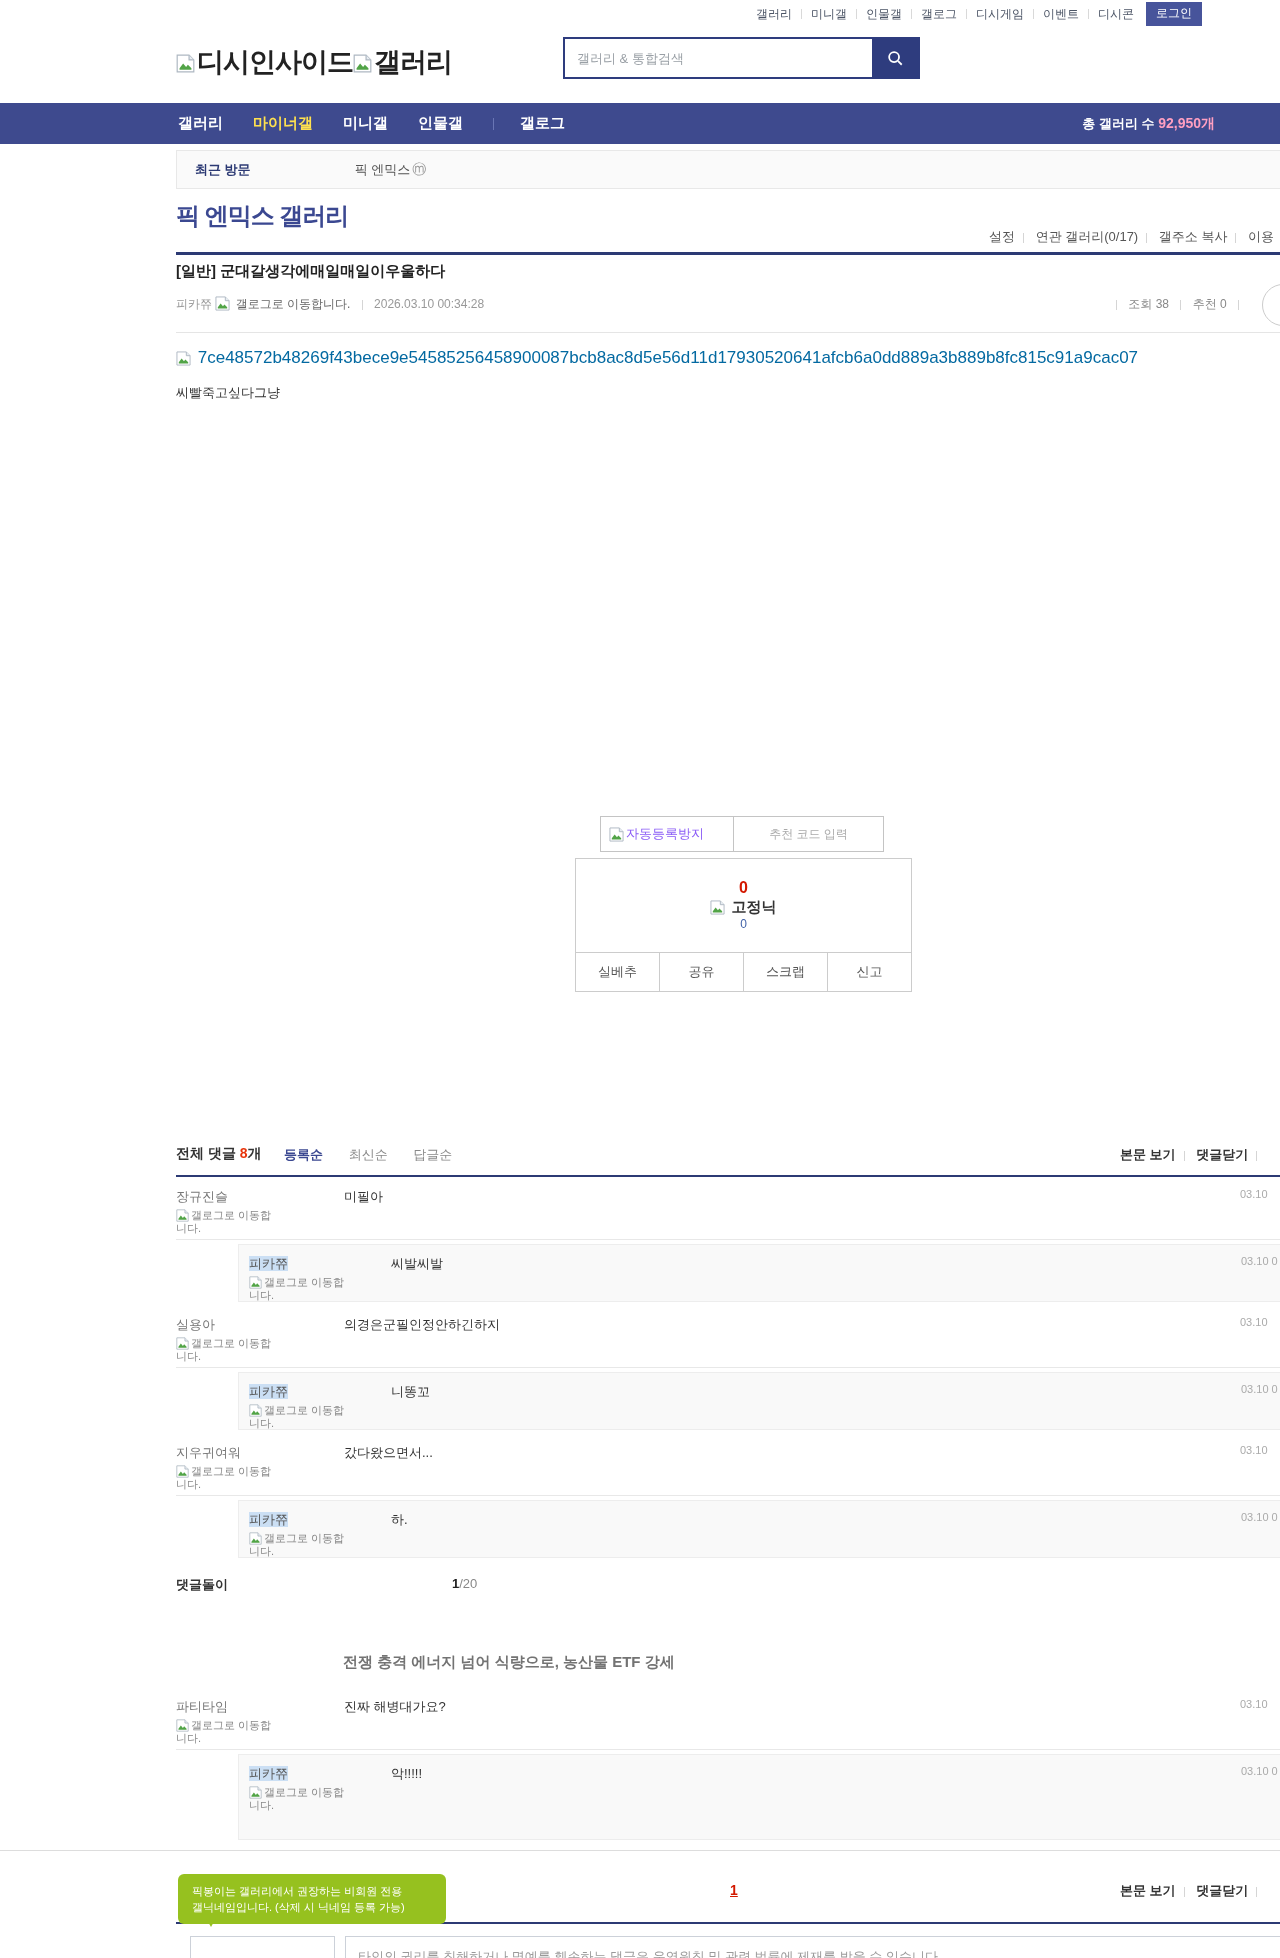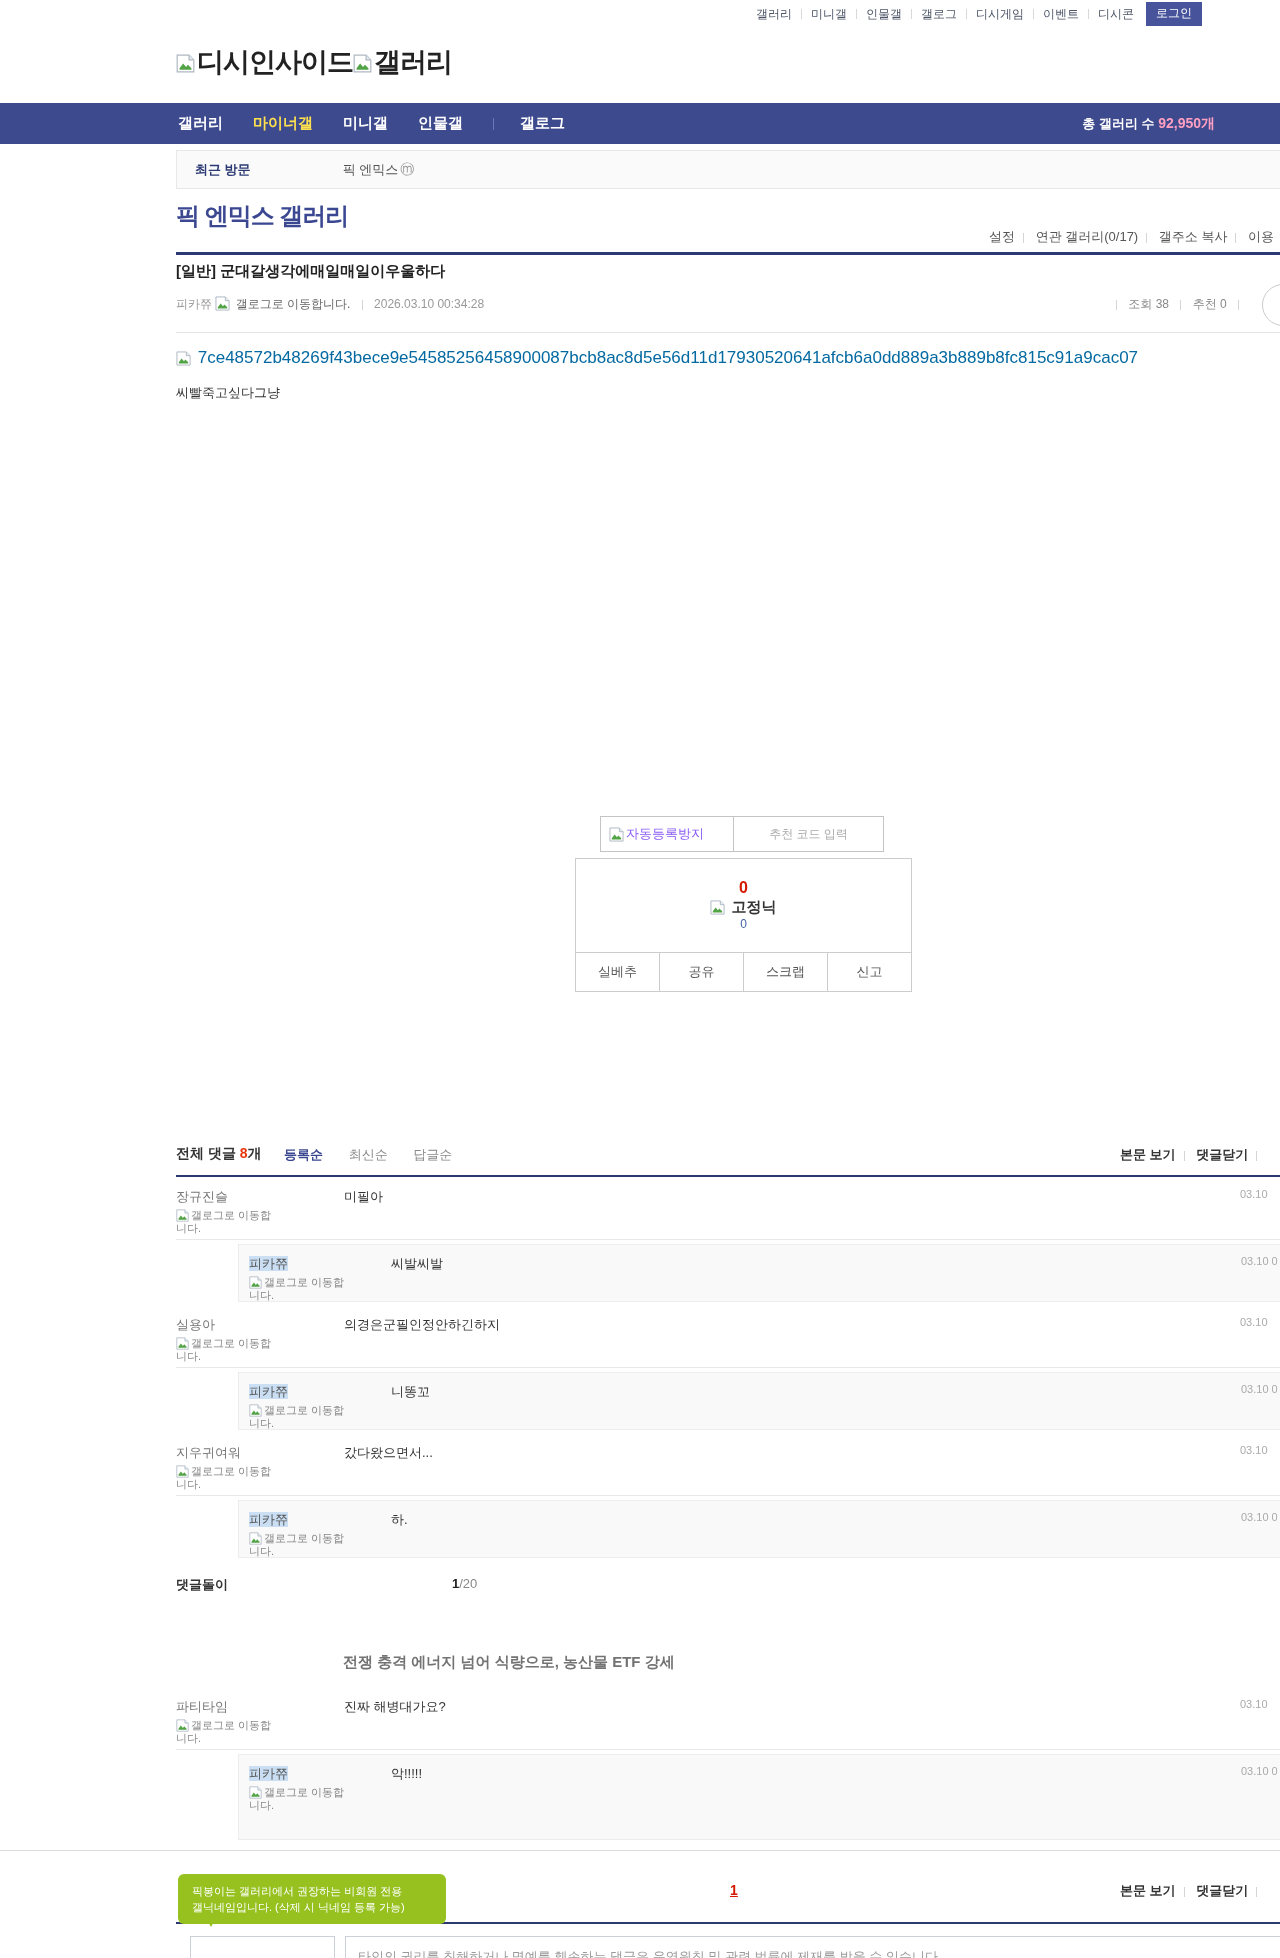--- a/index.html
+++ b/index.html
@@ -41,21 +41,21 @@
   .navbar .nitem{color:#fff;margin-right:30px;cursor:pointer;}
   .navbar .nitem.active{color:var(--yellow);}
   .navbar .ndiv{width:1px;height:12px;background:#6a76b5;margin:0 26px 0 0;}
   .nav-total{margin-left:auto;color:#fff;font-size:13px;font-weight:bold;}
   .nav-total b{color:var(--pink);font-size:14px;}
 
   
   .recentbar{top:150px;left:176px;width:1144px;height:39px;background:#fafafa;border:1px solid #e8e8e8;
              display:flex;align-items:center;padding:0 18px;font-size:13px;}
   .recent-label{color:var(--navy-dark);font-weight:bold;margin-right:92px;}
-  .recent-gal{color:#555;cursor:pointer;}
+  .recent-gal{color:#555;cursor:pointer;margin-left:12px;}
   .m-badge{color:#999;font-size:14px;margin-left:2px;}
 
   
   .ghead{top:200px;height:60px;}
   .gtitle{position:absolute;left:176px;top:0;font-size:24px;font-weight:bold;color:var(--blue);
           letter-spacing:-1px;cursor:pointer;}
   .glinks{position:absolute;left:989px;top:28px;font-size:13px;color:#555;white-space:nowrap;}
   .glinks span.lnk{cursor:pointer;}
   .ghead .hline{position:absolute;left:176px;top:52px;width:1144px;height:3px;background:var(--navy-dark);}
 
@@ -175,20 +175,29 @@
       <svg class="bi lg" viewBox="0 0 16 16">
           <path d="M1 1h10l4 4v10H1z" fill="#fff" stroke="#aeb8c2"></path>
           <path d="M11 1v4h4" fill="#e8edf2" stroke="#aeb8c2"></path>
           <path d="M3 12l3-4 2.5 3 1.5-2 3 3v1.2H3z" fill="#52a447"></path>
         </svg><span>디시인사이드</span><svg class="bi lg" viewBox="0 0 16 16">
           <path d="M1 1h10l4 4v10H1z" fill="#fff" stroke="#aeb8c2"></path>
           <path d="M11 1v4h4" fill="#e8edf2" stroke="#aeb8c2"></path>
           <path d="M3 12l3-4 2.5 3 1.5-2 3 3v1.2H3z" fill="#52a447"></path>
         </svg><span>갤러리</span>
     </div>
+    <div class="searchbox">
+      <input type="text" placeholder="갤러리 &amp; 통합검색" style="">
+      <button class="search-btn">
+        <svg width="18" height="18" viewBox="0 0 20 20">
+            <circle cx="9" cy="9" r="5.5" fill="none" stroke="#fff" stroke-width="2"></circle>
+            <line x1="13.5" y1="13.5" x2="17.5" y2="17.5" stroke="#fff" stroke-width="2"></line>
+          </svg>
+      </button>
+    </div>
   </div>
 
   <div class="sec navbar">
     <span class="nitem">갤러리</span>
     <span class="nitem active">마이너갤</span>
     <span class="nitem">미니갤</span>
     <span class="nitem">인물갤</span>
     <span class="ndiv"></span>
     <span class="nitem">갤로그</span>
     <span class="nav-total"><span>총 갤러리 수 </span><b>92,950개</b></span>

